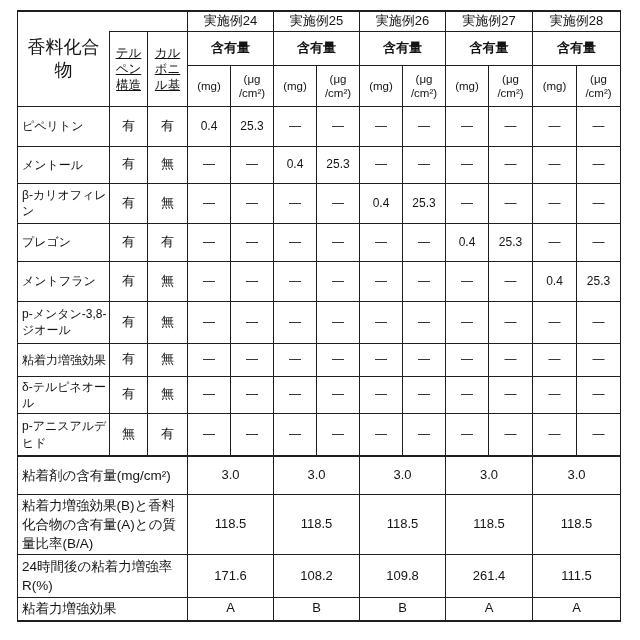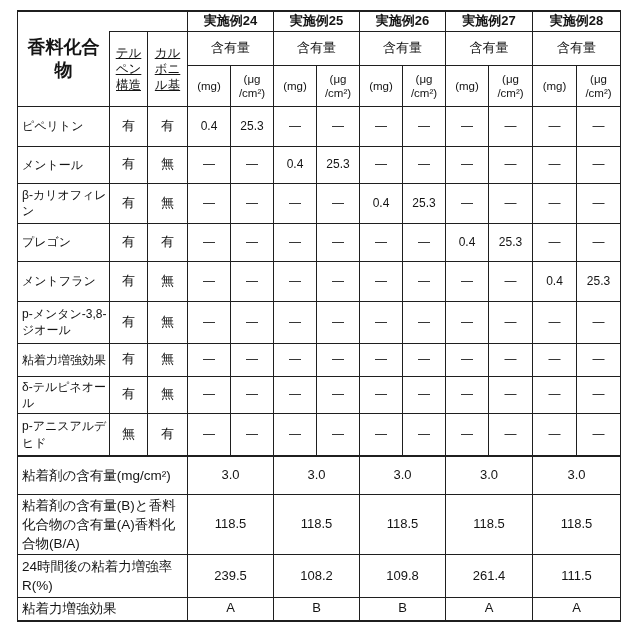--- a/index.html
+++ b/index.html
@@ -9,26 +9,26 @@
   }
   table.results {
     border-collapse:collapse; table-layout:fixed; width:604px;
     margin:10px 0 0 17px;
   }
   th,td {
     border:1px solid #1f1f1f; text-align:center; vertical-align:middle;
     font-weight:normal; padding:1px 2px; font-size:12px; line-height:1.3;
     overflow:hidden;
   }
-  .t2 { border-top:2px solid #1f1f1f;font-weight:bold; }
+  .t2 { border-top:2px solid #1f1f1f; }
   .b2 { border-bottom:2px solid #1f1f1f; }
   .comp-h { font-size:18px; border-right-style:none; }
   .corner { border-left-style:none; }
   .exh  { font-size:13px; }
-  .cont { font-size:13px; }
+  .cont { font-size:13px;font-weight:bold; }
   .subh { font-size:12.5px;text-decoration:underline; }
   .unit { font-size:11.5px; line-height:1.25; padding:1px 1px; }
   .name {
     text-align:left; padding-left:4px; font-size:12px;
     word-break:break-all; line-height:1.35;
   }
   .flag { font-size:13px; }
   .val  { font-size:12px; }
   .slabel {
     text-align:left; padding-left:4px; font-size:13.5px; line-height:1.42;
@@ -225,30 +225,30 @@
 
   <tr style="height:38px">
     <td class="slabel" colspan="3">粘着剤の含有量(mg/cm²)</td>
     <td class="sval" colspan="2">3.0</td>
     <td class="sval" colspan="2">3.0</td>
     <td class="sval" colspan="2">3.0</td>
     <td class="sval" colspan="2">3.0</td>
     <td class="sval" colspan="2">3.0</td>
   </tr>
   <tr style="height:57px">
-    <td class="slabel" colspan="3">粘着剤の含有量(B)と香料化合物の含有量(A)香料化合物(B/A)</td>
+    <td class="slabel" colspan="3">粘着力増強効果(B)と香料化合物の含有量(A)との質量比率(B/A)</td>
     <td class="sval" colspan="2">118.5</td>
     <td class="sval" colspan="2">118.5</td>
     <td class="sval" colspan="2">118.5</td>
     <td class="sval" colspan="2">118.5</td>
     <td class="sval" colspan="2">118.5</td>
   </tr>
   <tr style="height:43px">
     <td class="slabel" colspan="3">24時間後の粘着力増強率 R(%)</td>
-    <td class="sval" colspan="2">239.5</td>
+    <td class="sval" colspan="2">171.6</td>
     <td class="sval" colspan="2">108.2</td>
     <td class="sval" colspan="2">109.8</td>
     <td class="sval" colspan="2">261.4</td>
     <td class="sval" colspan="2">111.5</td>
   </tr>
   <tr style="height:22px">
     <td class="slabel b2" colspan="3">粘着力増強効果</td>
     <td class="sval b2" colspan="2">A</td>
     <td class="sval b2" colspan="2">B</td>
     <td class="sval b2" colspan="2">B</td>

